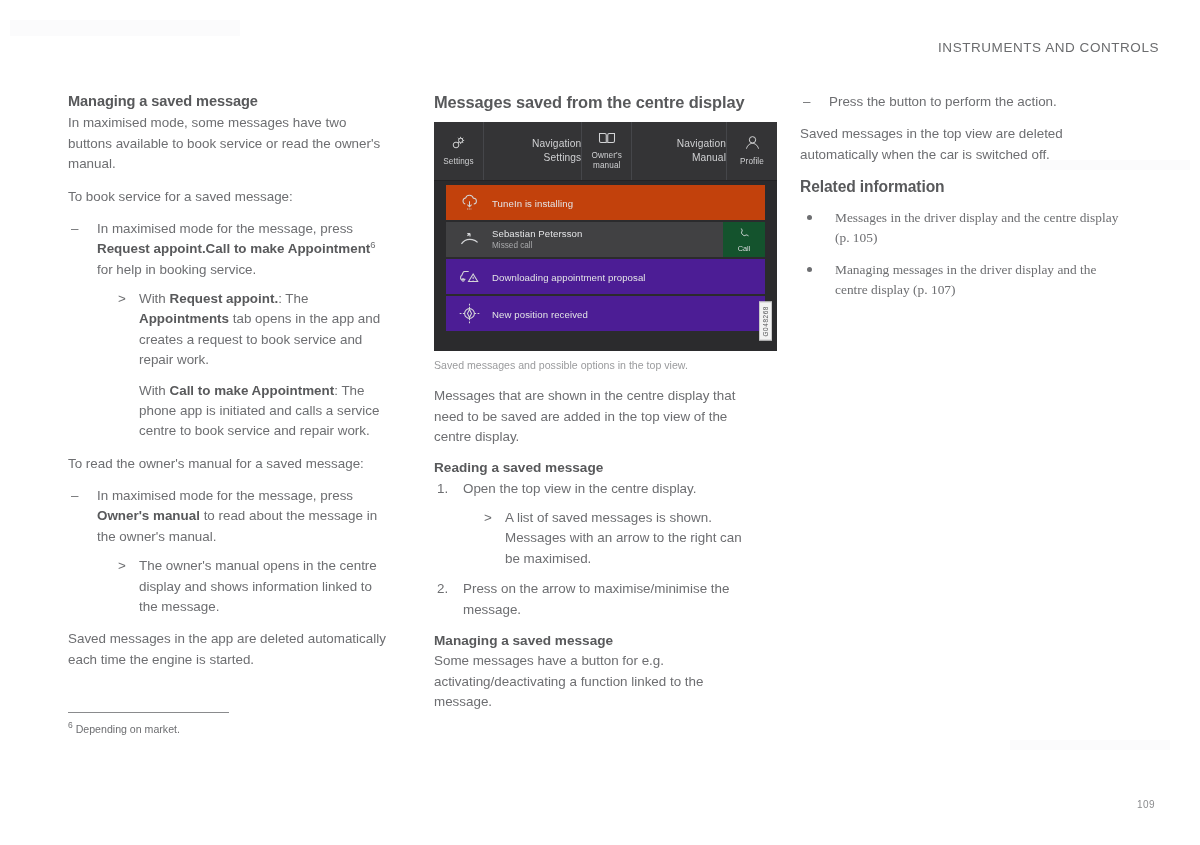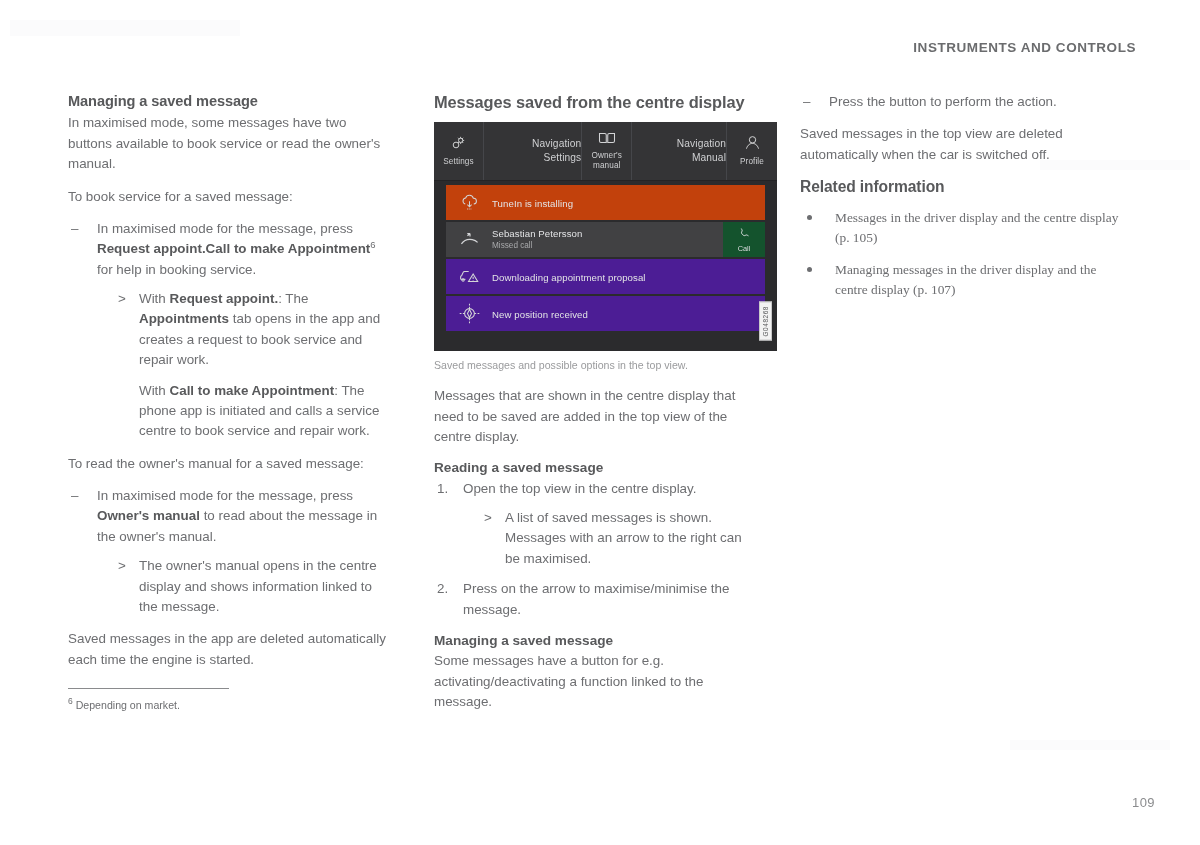--- a/index.html
+++ b/index.html
@@ -14,33 +14,32 @@
     position: relative;
     font-family: "Liberation Sans", sans-serif;
     color: #6d6e71;
     overflow: hidden;
   }
 
   
   .page-header {
     position: absolute;
     top: 40px;
-    right: 64px;
+    right: 41px;
     font-size: 13.5px;
     letter-spacing: 0.55px;
     color: #6b6c6e;
     text-transform: none;
     white-space: nowrap;
-    font-weight: bold;
   }
   .page-number {
     position: absolute;
     right: 45px;
     bottom: 35px;
-    font-size: 13px;
+    font-size: 10px;
     color: #8b8c8e;
     letter-spacing: 0.4px;
   }
 
   
   .columns {
     position: absolute;
     top: 92px;
     left: 68px;
     width: 1080px;
@@ -159,21 +158,21 @@
     border-radius: 50%;
     background: #6d6e71;
   }
 
   .cont-para { margin-top: 10px; }
 
   
   .footnote {
     position: absolute;
     left: 68px;
-    top: 688px;
+    top: 712px;
     width: 320px;
   }
   .footnote .rule {
     width: 161px;
     height: 1px;
     background: #8a8b8d;
     margin-bottom: 9px;
   }
   .footnote .txt {
     font-size: 10.6px;

